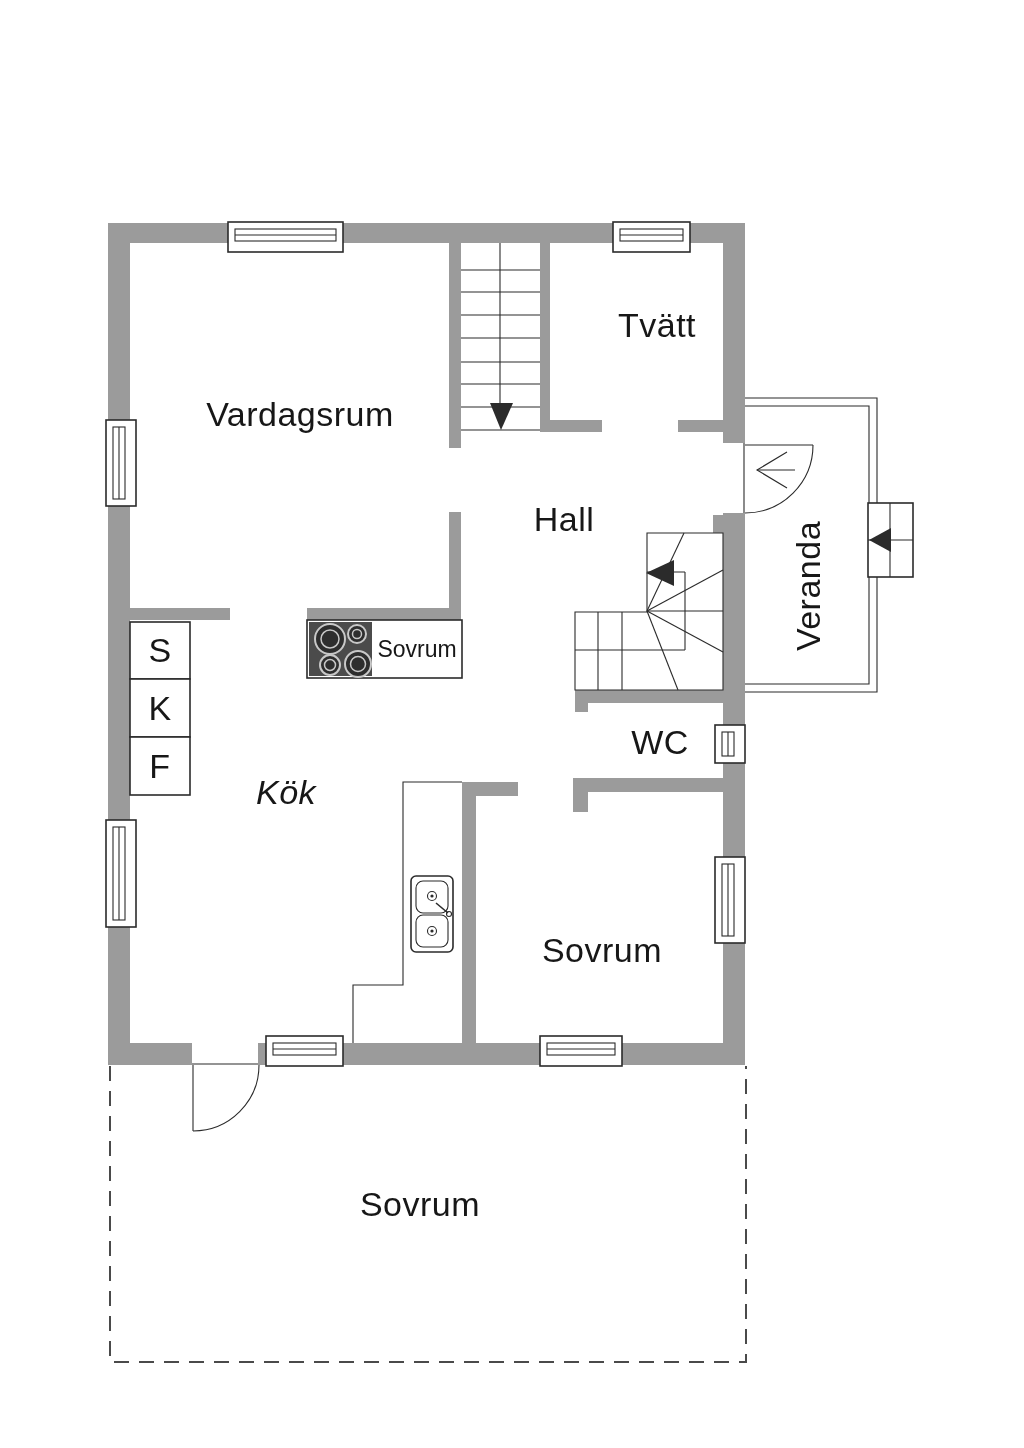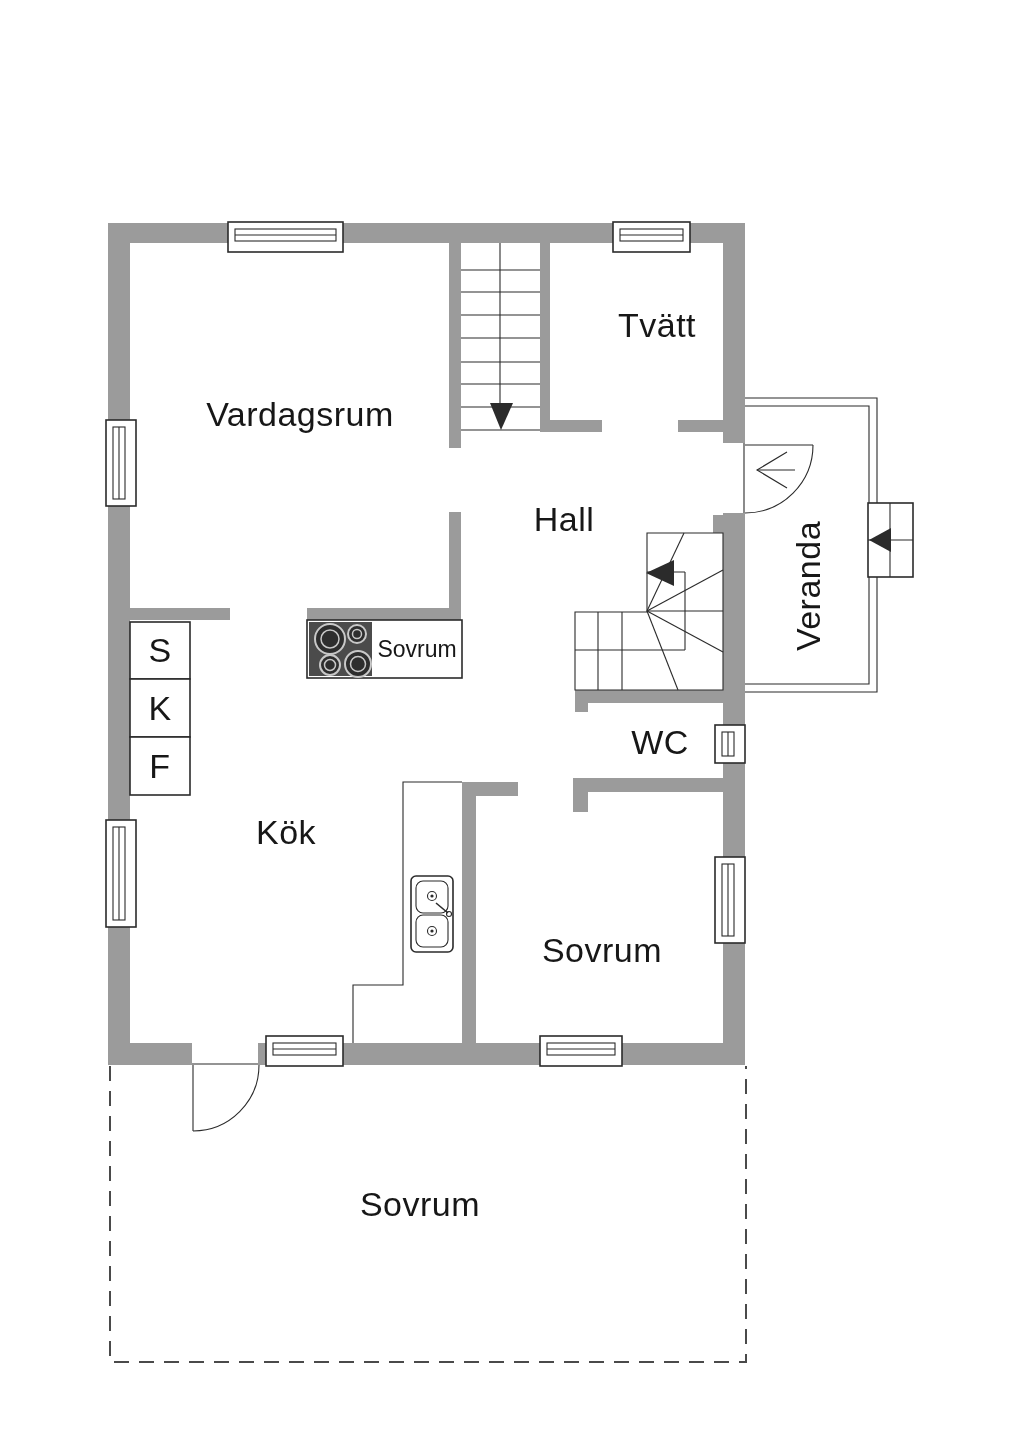--- a/index.html
+++ b/index.html
@@ -184,21 +184,21 @@
 
     <path class="dash" d="M110,1066 V1362 H746 V1066"></path>
   </svg>
 
 
   <div class="label" style="left:300px;top:414px;">Vardagsrum</div>
   <div class="label" style="left:657px;top:325px;">Tvätt</div>
   <div class="label" style="left:564px;top:519px;">Hall</div>
   <div class="label rot" style="left:808px;top:586px;">Veranda</div>
   <div class="label" style="left:660px;top:742px;">WC</div>
-  <div class="label" style="left:286px;top:832px;">Kök</div>
+  <div class="label" style="left:286px;top:792px;font-style:italic;">Kök</div>
   <div class="label" style="left:602px;top:910px;margin-top:40px;">Sovrum</div>
   <div class="label" style="left:420px;top:1204px;">Sovrum</div>
 
   <div class="label small" style="left:417px;top:649px;">Sovrum</div>
   <div class="label" style="left:160px;top:650px;">S</div>
   <div class="label" style="left:160px;top:708px;">K</div>
   <div class="label" style="left:160px;top:766px;">F</div>
 
 </div>
 

